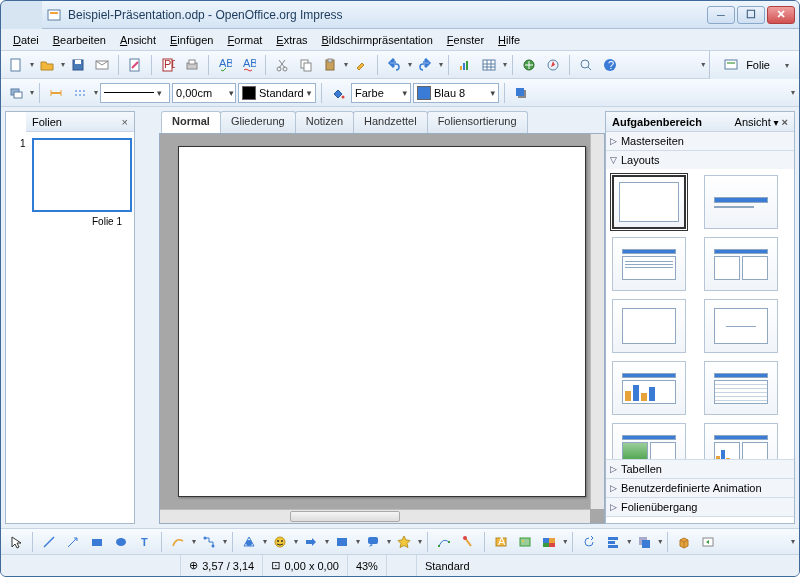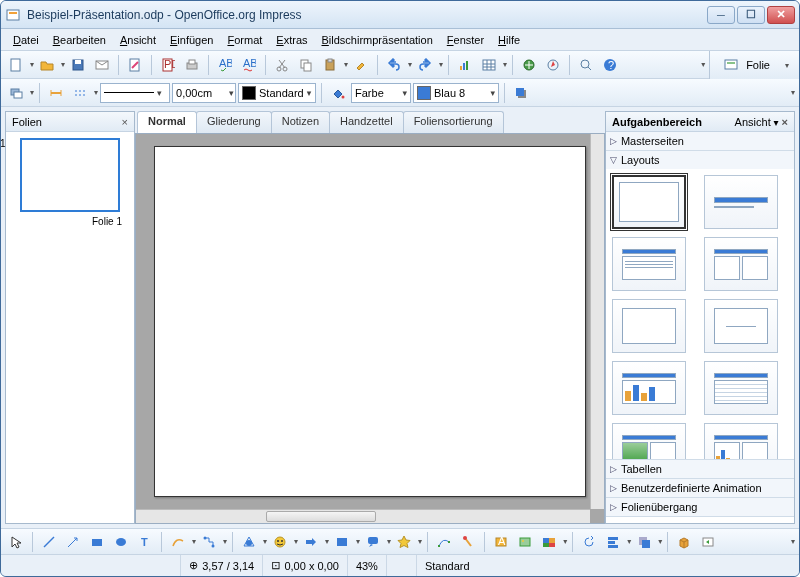--- a/index.html
+++ b/index.html
@@ -1,20 +1,20 @@
 <!DOCTYPE html>
 <html><head>
 <meta charset="utf-8">
 <style>
 * { box-sizing: border-box; margin: 0; padding: 0; font-family: "Segoe UI", Tahoma, sans-serif; font-size: 11px; }
 body { background: #fff; }
 
 
 .window { width: 800px; height: 577px; background: #d7e4f2; border: 1px solid #3f6a9a; border-radius: 6px; overflow: hidden; position: relative; display: flex; flex-direction: column; }
-.titlebar { height: 28px; background: linear-gradient(#eef5fc, #d4e4f4); display: flex; align-items: center; padding: 0 4px; border-bottom: 1px solid #a9bfd6; }
+.titlebar { height: 28px; background: linear-gradient(#eef5fc, #d4e4f4); display: flex; align-items: center; padding: 0 4px; border-bottom: 1px solid #a9bfd6; margin-left: 41px; }
 .titlebar .app-icon { width: 16px; height: 16px; margin-right: 6px; display:flex; align-items:center; justify-content:center; }
 .titlebar .title { flex: 1; color: #1b3a5c; font-size: 12px; }
 .win-btns { display: flex; gap: 2px; }
 .win-btn { width: 28px; height: 18px; background: linear-gradient(#eaf2fb,#cfe0f3); border: 1px solid #8aa8c8; border-radius: 3px; display:flex; align-items:center; justify-content:center; color:#3a5a7a; font-weight:bold; cursor:pointer; }
 .win-btn.close { background: linear-gradient(#f0a0a0,#d05050); border-color:#b04040; color:#fff; }
 
 
 .menubar { height: 22px; background: #e9f0f8; display:flex; align-items:center; padding: 0 6px; gap: 2px; border-bottom:1px solid #c6d4e3; }
 .menu-item { padding: 2px 6px; cursor:pointer; }
 .menu-item u { text-decoration: underline; }
@@ -27,30 +27,30 @@
 .combo { height:20px; border:1px solid #9ab3ce; background:#fff; display:flex; align-items:center; padding:0 3px; gap:3px; }
 .combo input { border:none; outline:none; width:50px; font-size:11px; }
 .combo .chev { font-size:9px; color:#444; cursor:pointer; }
 .color-swatch { width:14px; height:14px; border:1px solid #666; }
 .page-label { padding: 2px 10px; border-left:1px solid #b8c8da; height:28px; display:flex; align-items:center; background:linear-gradient(#f7fbff,#e2ecf6); }
 
 
 .body { flex:1; display:flex; background:#e9f0f8; overflow:hidden; }
 
 
-.slidepanel { width:130px; background:#fff; border:1px solid #a6b9cd; margin:4px 0 4px 4px; display:flex; flex-direction:column; }
+.slidepanel { width:130px; background:#fff; border:1px solid #a6b9cd; margin:4px 0 4px 4px; display:flex; flex-direction:column;padding-left:20px; }
 .panel-head { height:20px; background:linear-gradient(#f4f8fc,#e1ebf5); border-bottom:1px solid #c6d4e3; display:flex; align-items:center; padding:0 6px; justify-content:space-between; }
 .panel-close { cursor:pointer; color:#555; }
 .thumb-list { padding:6px; }
 .thumb { width:100px; height:74px; border:2px solid #2e7cd6; background:#fff; margin:0 auto 4px; position:relative; }
 .thumb-num { position:absolute; left:-12px; top:0; font-size:10px; }
 .thumb-label { text-align:right; font-size:10px; padding-right:6px; }
 
 
-.center { flex:1; display:flex; flex-direction:column; margin:4px 0; }
+.center { flex:1; display:flex; flex-direction:column; margin:4px 0;padding-left:24px; }
 .tabs { height:22px; display:flex; gap:0; padding-left:2px; }
 .tab { padding:3px 10px; background:linear-gradient(#f2f6fb,#dfe9f3); border:1px solid #b4c5d8; border-bottom:none; cursor:pointer; border-radius:3px 3px 0 0; margin-right:-1px; color:#333; }
 .tab.active { background:#fff; font-weight:bold; }
 .canvas-wrap { flex:1; background:#a7a7a7; border:1px solid #9aadc2; position:relative; overflow:hidden; }
 .canvas { position:absolute; left:18px; top:12px; right:18px; bottom:26px; background:#fff; border:1px solid #333; box-shadow:1px 1px 2px rgba(0,0,0,0.3); }
 .hscroll { position:absolute; left:0; right:14px; bottom:0; height:14px; background:#e6e6e6; border-top:1px solid #bbb; }
 .hscroll-thumb { position:absolute; left:130px; top:1px; width:110px; height:11px; background:linear-gradient(#f5f5f5,#ddd); border:1px solid #aaa; border-radius:2px; }
 .vscroll { position:absolute; top:0; right:0; bottom:14px; width:14px; background:#e6e6e6; border-left:1px solid #bbb; }
 
 

